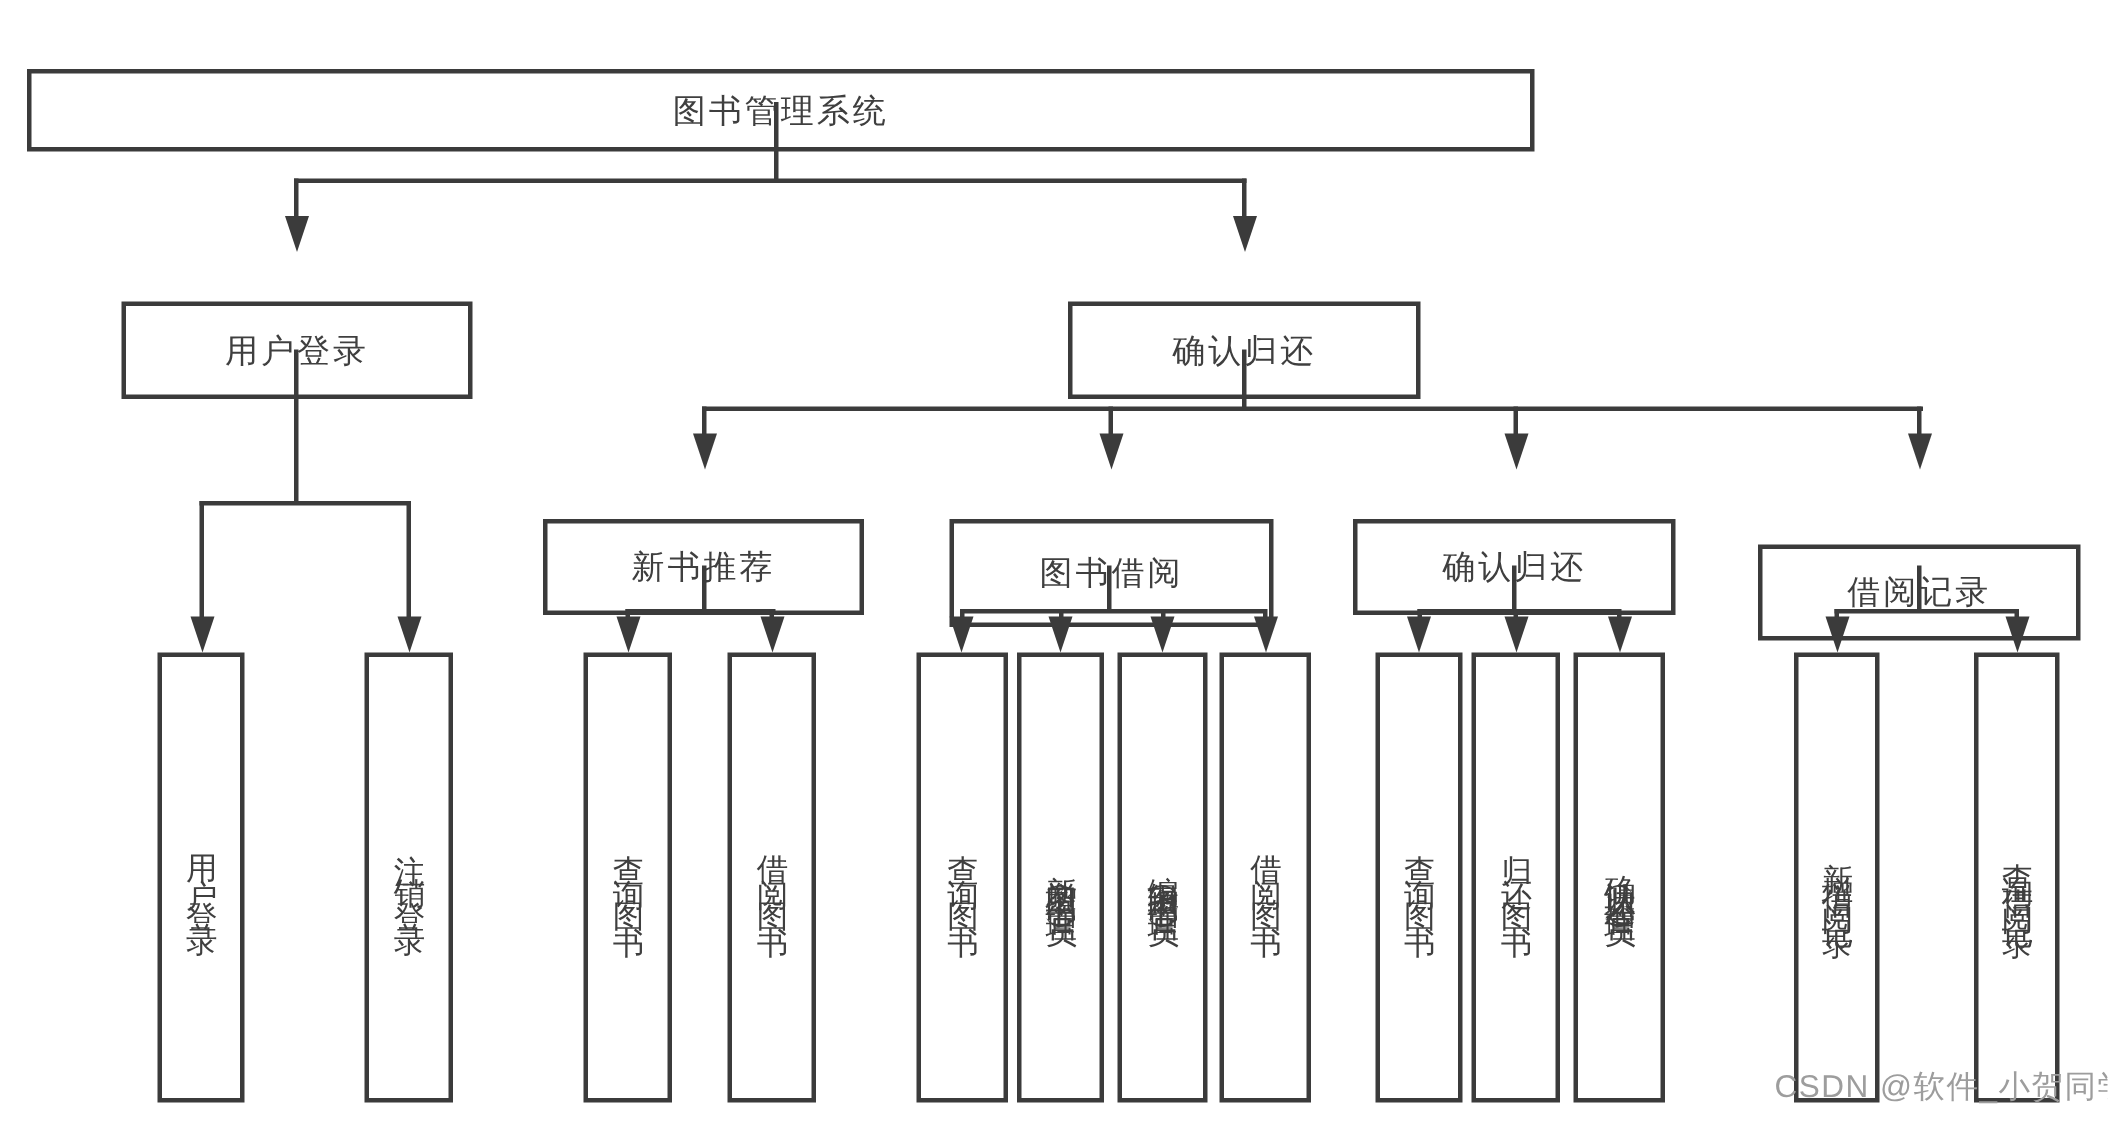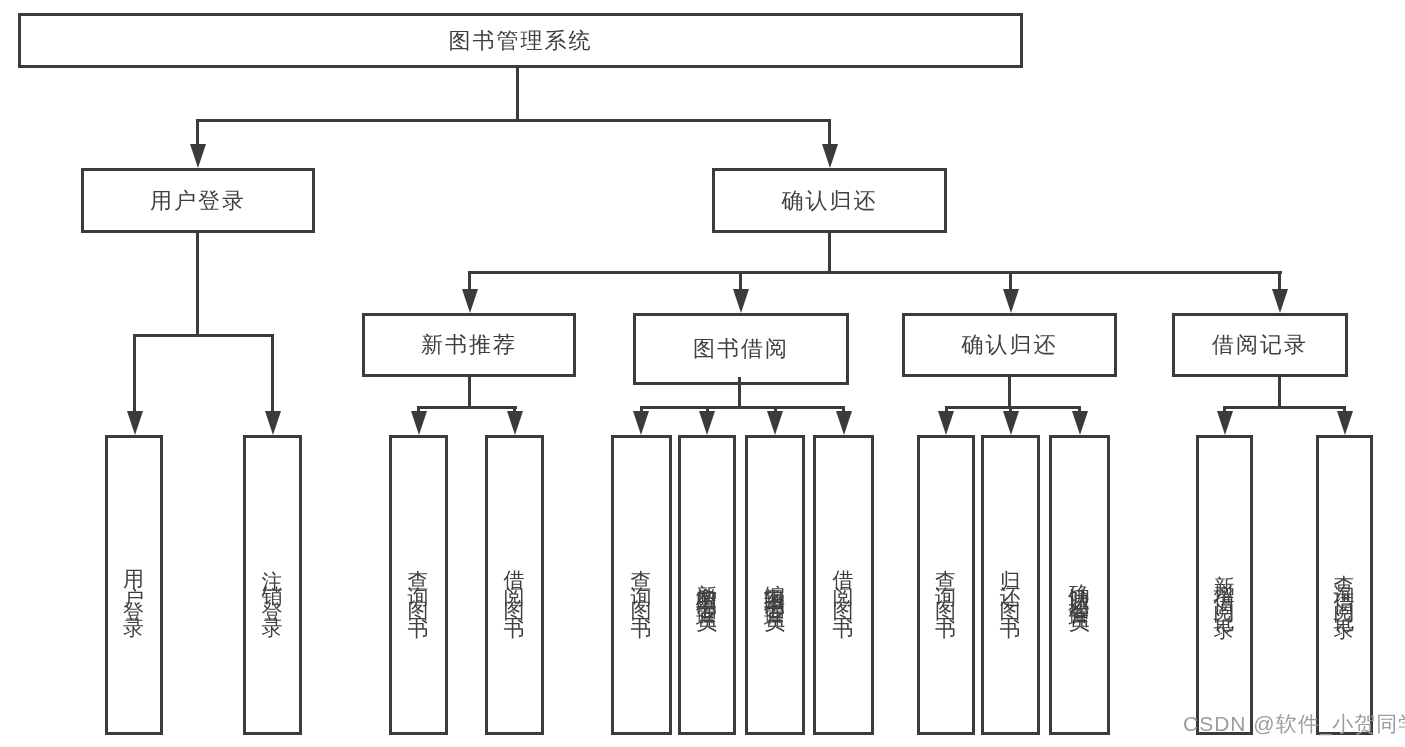--- a/index.html
+++ b/index.html
@@ -7,21 +7,21 @@
   body {
     position:relative; background:#ffffff; overflow:hidden;
     font-family:"Liberation Sans","DejaVu Sans",sans-serif;
     --line:#3b3b3b; --text:#3f3f3f; --wm:#9d9d9d;
   }
   .box {
     position:absolute; border:3px solid var(--line); background:#ffffff;
     display:flex; align-items:center; justify-content:center;
     color:var(--text);
   }
-  .hbox { font-size:22px; letter-spacing:2px; }
+  .hbox { font-size:22px; letter-spacing:2px;margin-top:33px; }
   .leaf span {
     writing-mode:vertical-rl; text-orientation:mixed;
     font-size:21px; line-height:1; color:var(--text);
   }
   .sp4 span { letter-spacing:16px; }
   .sp6 span { letter-spacing:9px;  }
   .sp9 span { letter-spacing:4px;  }
   .vl, .hl { position:absolute; background:var(--line); }
   .vl { width:3px; }
   .hl { height:3px; }
@@ -39,21 +39,21 @@
 <body style="--line: #3b3b3b; --text: #3f3f3f; --wm: #9d9d9d; background: rgb(255, 255, 255);">
 
 <div class="box hbox" style="left:18px;top:13px;width:1005px;height:55px">图书管理系统</div>
 
 <div class="box hbox" style="left:81px;top:168px;width:234px;height:65px">用户登录</div>
 <div class="box hbox" style="left:712px;top:168px;width:235px;height:65px">确认归还</div>
 
 <div class="box hbox" style="left:362px;top:313px;width:214px;height:64px">新书推荐</div>
 <div class="box hbox" style="left:633px;top:313px;width:216px;height:72px">图书借阅</div>
 <div class="box hbox" style="left:902px;top:313px;width:215px;height:64px">确认归还</div>
-<div class="box hbox" style="left:1172px;top:313px;width:176px;height:64px">借阅记录</div>
+<div class="box hbox" style="left:1172px;top:330px;width:215px;height:64px">借阅记录</div>
 
 <div class="box leaf sp4" style="left:105px;top:435px;width:58px;height:300px">
     <span>用户登录</span>
   </div>
 <div class="box leaf sp4" style="left:243px;top:435px;width:59px;height:300px">
     <span>注销登录</span>
   </div>
 
 <div class="box leaf sp4" style="left:389px;top:435px;width:59px;height:300px">
     <span>查询图书</span>

